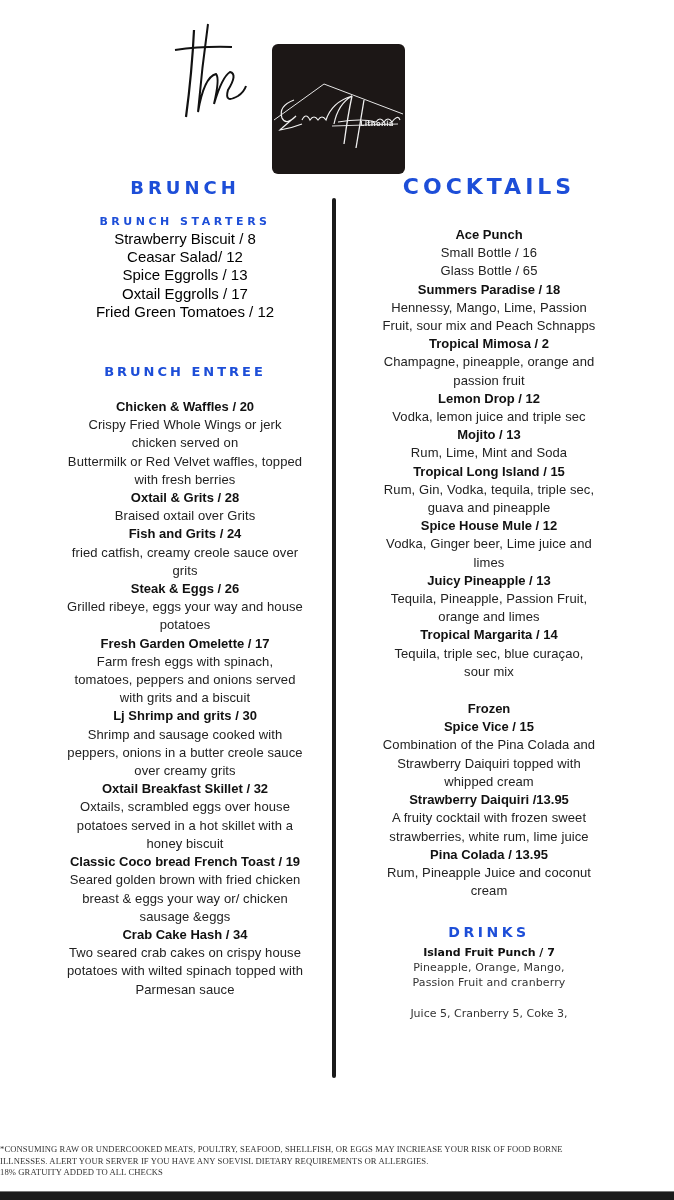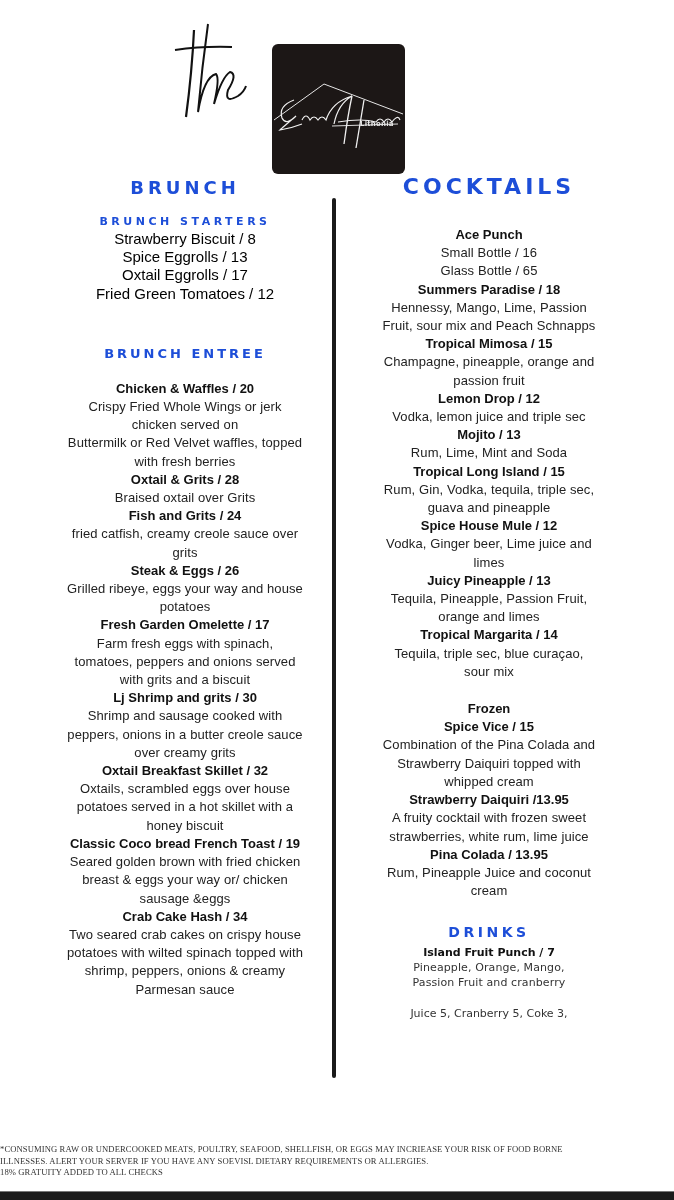--- a/index.html
+++ b/index.html
@@ -83,20 +83,21 @@
     <path d="M60 82 L126 80" stroke="#f0f0f0" stroke-width="0.9" fill="none"></path>
   </svg>
   <span class="logo-sub">Lithonia</span>
 </div>
 
 <div class="col col-left">
   <div class="section-title brunch-title">BRUNCH</div>
   <div class="section-title sub-title">BRUNCH STARTERS</div>
   <div class="starters">
     <div class="plain">Strawberry Biscuit / 8</div>
+    <div class="plain">Ceasar Salad/ 12</div>
     <div class="plain">Spice Eggrolls / 13</div>
     <div class="plain">Oxtail Eggrolls / 17</div>
     <div class="plain">Fried Green Tomatoes / 12</div>
   </div>
 
   <div class="section-title entree-title">BRUNCH ENTREE</div>
   <div class="entrees">
     <div>
       <div class="item-name">Chicken &amp; Waffles / 20</div>
       <div class="item-desc">Crispy Fried Whole Wings or jerk</div>
@@ -139,21 +140,20 @@
     <div>
       <div class="item-name">Classic Coco bread French Toast / 19</div>
       <div class="item-desc">Seared golden brown with fried chicken</div>
       <div class="item-desc">breast &amp; eggs your way or/ chicken</div>
       <div class="item-desc">sausage &amp;eggs</div>
     </div>
     <div>
       <div class="item-name">Crab Cake Hash / 34</div>
       <div class="item-desc">Two seared crab cakes on crispy house</div>
       <div class="item-desc">potatoes with wilted spinach topped with</div>
-      <div class="item-desc">shrimp, peppers, onions &amp; creamy</div>
       <div class="item-desc">Parmesan sauce</div>
     </div>
   </div>
 </div>
 
 <div class="divider"></div>
 
 <div class="col col-right">
   <div class="section-title cocktails-title">COCKTAILS</div>
 
@@ -162,21 +162,21 @@
       <div class="item-name">Ace Punch</div>
       <div class="item-desc">Small Bottle / 16</div>
       <div class="item-desc">Glass Bottle / 65</div>
     </div>
     <div>
       <div class="item-name">Summers Paradise / 18</div>
       <div class="item-desc">Hennessy, Mango, Lime, Passion</div>
       <div class="item-desc">Fruit, sour mix and Peach Schnapps</div>
     </div>
     <div>
-      <div class="item-name">Tropical Mimosa / 15</div>
+      <div class="item-name">Tropical Mimosa / 2</div>
       <div class="item-desc">Champagne, pineapple, orange and</div>
       <div class="item-desc">passion fruit</div>
     </div>
     <div>
       <div class="item-name">Lemon Drop / 12</div>
       <div class="item-desc">Vodka, lemon juice and triple sec</div>
     </div>
     <div>
       <div class="item-name">Mojito / 13</div>
       <div class="item-desc">Rum, Lime, Mint and Soda</div>

